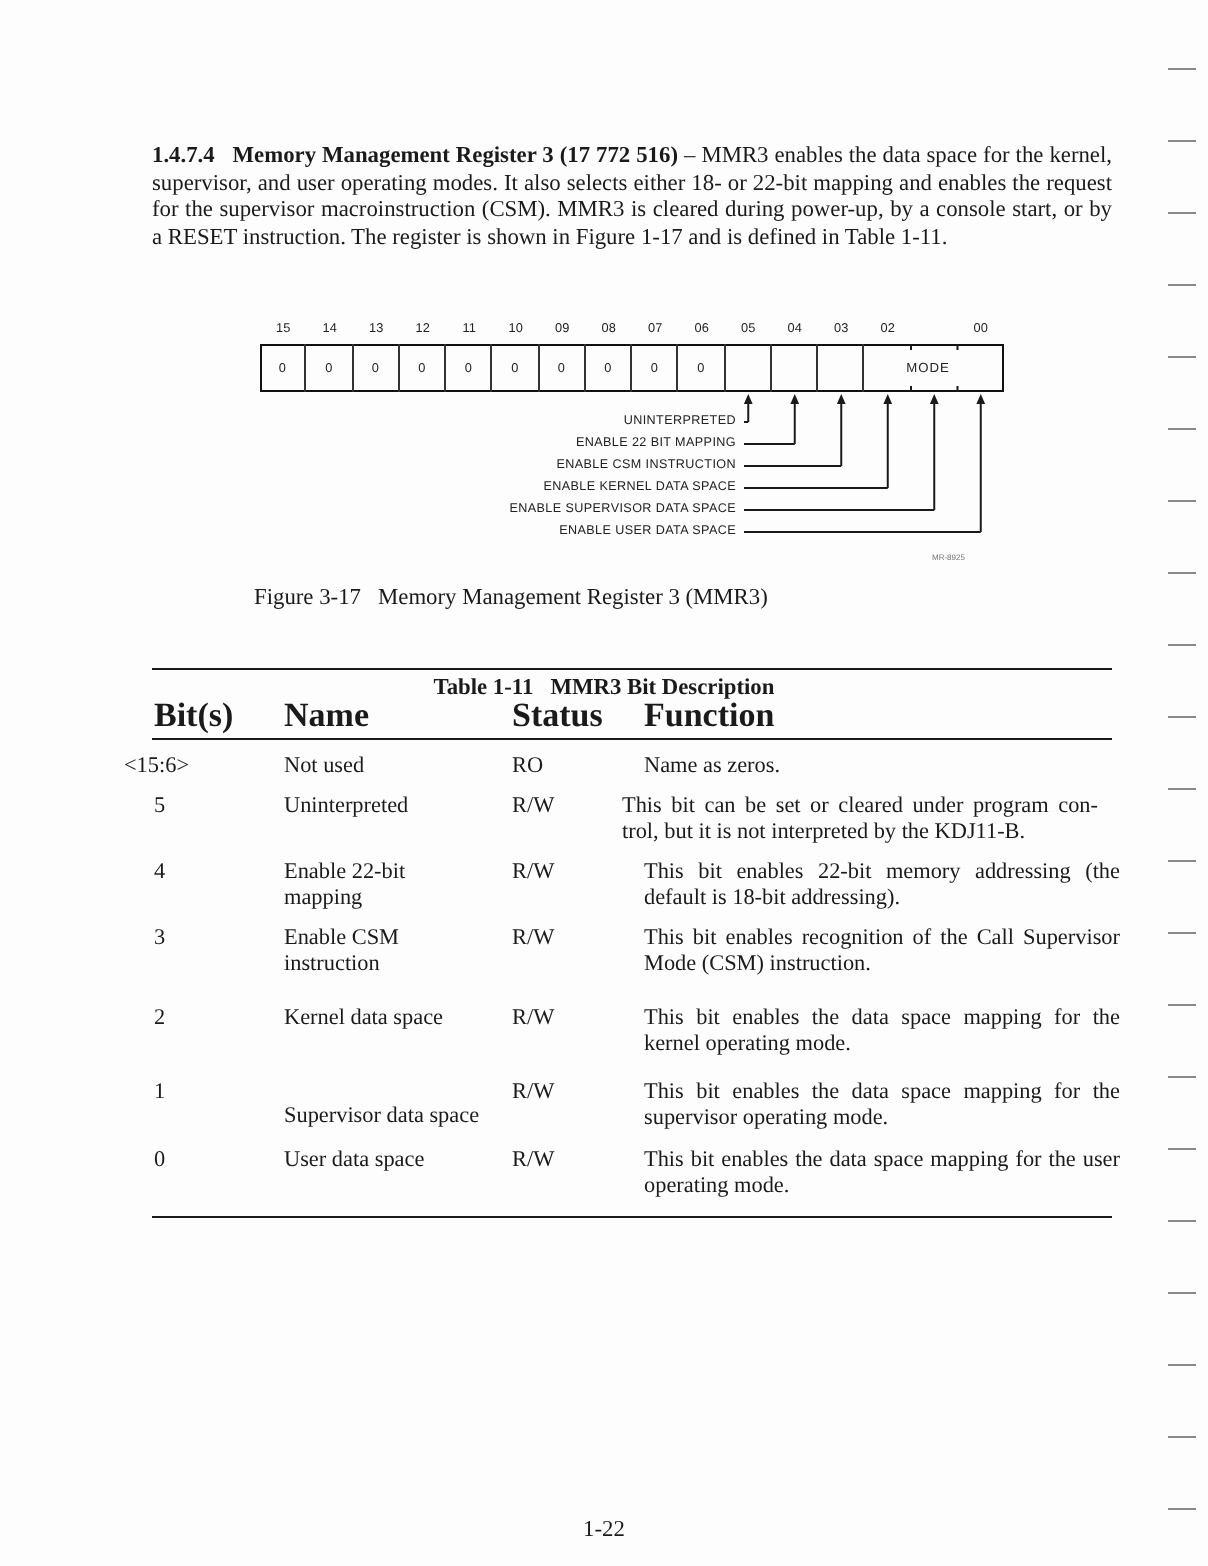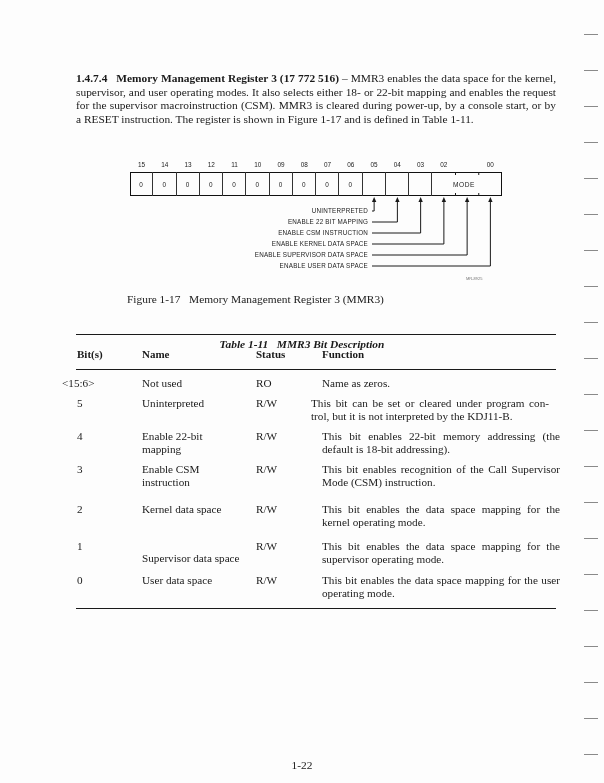--- a/index.html
+++ b/index.html
@@ -40,25 +40,25 @@
     font-family: "Liberation Sans", "DejaVu Sans", sans-serif; font-size: 6.3px; letter-spacing: 0.2px; color: #222;
   }
   .fig-id {
     position: absolute; left: 466px; top: 250px;
     font-family: "Liberation Sans", "DejaVu Sans", sans-serif; font-size: 4px; color: #777;
   }
   .fig-caption {
     left: 127px; top: 267px; font-size: 11.4px;
   }
   .table-title {
-    left: 0; width: 604px; top: 312px; text-align: center; font-size: 11.4px; font-weight: bold; font-style: italic;
+    left: 0; width: 604px; top: 312px; text-align: center; font-size: 11.4px; font-weight: bold;
   }
   .rule { position: absolute; left: 76px; width: 480px; background: #1a1a1a; }
   .th {
-    position: absolute; top: 348px; font-size: 11px; font-weight: bold;
+    position: absolute; top: 348px; font-size: 17px; font-weight: bold;
   }
   .td { position: absolute; font-size: 11.2px; line-height: 13.4px; }
   .td.func { width: 238px; text-align: justify; }
   .page-num { left: 0; width: 604px; top: 733px; text-align: center; font-size: 11.4px; }
   .margin-mark { position: absolute; left: 584px; width: 14px; height: 1px; background: #8a8a8a; }
 </style>
 </head>
 <body>
 
 <div class="abs intro">
@@ -131,21 +131,21 @@
       <div class="leader-label" style="left: 148px; top: 191.5px;">ENABLE 22 BIT MAPPING</div>
       <div class="leader-label" style="left: 148px; top: 202.5px;">ENABLE CSM INSTRUCTION</div>
       <div class="leader-label" style="left: 148px; top: 213.5px;">ENABLE KERNEL DATA SPACE</div>
       <div class="leader-label" style="left: 148px; top: 224.5px;">ENABLE SUPERVISOR DATA SPACE</div>
       <div class="leader-label" style="left: 148px; top: 235.5px;">ENABLE USER DATA SPACE</div>
     </div>
   <div class="fig-id">MR-8925</div>
 </div>
 
 <div class="abs fig-caption">
-  <span>Figure 1-17</span>&nbsp;&nbsp;&nbsp;<span>Memory Management Register 3 (MMR3)</span>
+  <span>Figure 3-17</span>&nbsp;&nbsp;&nbsp;<span>Memory Management Register 3 (MMR3)</span>
 </div>
 
 <div class="abs table-title">
   <span>Table 1-11</span>&nbsp;&nbsp;&nbsp;<span>MMR3 Bit Description</span>
 </div>
 
 <div class="rule" style="top:334px; height:1.4px;"></div>
 <div class="th" style="left:77px;">Bit(s)</div>
 <div class="th" style="left:142px;">Name</div>
 <div class="th" style="left:256px;">Status</div>

